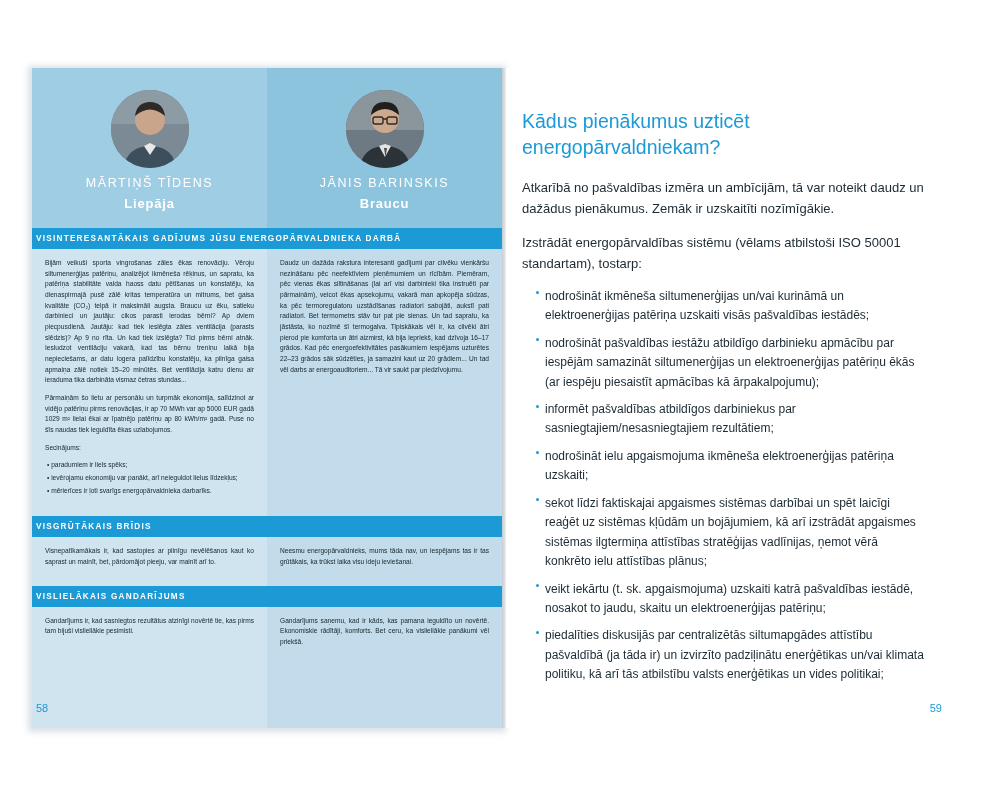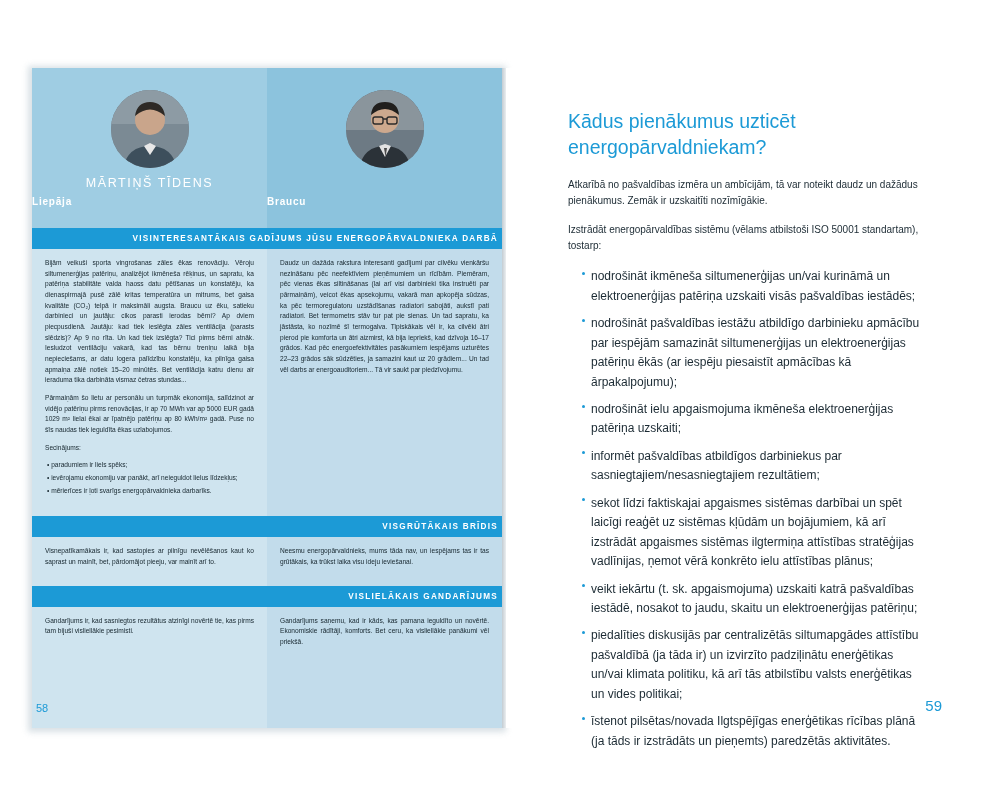--- a/index.html
+++ b/index.html
@@ -68,30 +68,30 @@
     text-align: center;
     color: #ffffff;
     font-size: 12.5px;
     letter-spacing: 1.6px;
     font-weight: normal;
   }
   .person-city {
     position: absolute;
     left: 0; right: 0;
     top: 128px;
-    text-align: left;
+    text-align: center;
     color: #ffffff;
-    font-size: 10px;
+    font-size: 13px;
     letter-spacing: .8px;
     font-weight: bold;
   }
   .section-bar {
     background: #1c9ad6;
     color: #ffffff;
-    text-align: right;
+    text-align: left;
     font-size: 8.2px;
     letter-spacing: 1.25px;
     font-weight: bold;
     padding: 6px 4px 6px;
   }
   .two-col {
     display: flex;
     background: #cfe4ef;
   }
   .two-col .col {
@@ -133,32 +133,31 @@
   
   .page-right {
     position: absolute;
     left: 506px;
     top: 68px;
     width: 462px;
     height: 660px;
     background: #ffffff;
   }
   .right-content {
-    padding: 40px 44px 0 30px;
-    margin-left: 32px;
+    padding: 40px 44px 0 16px;
   }
   .rtitle {
     color: #1c9ad6;
     font-size: 19.5px;
     line-height: 1.35;
     font-weight: normal;
     margin: 0 0 16px 0;
   }
   .rpara {
-    font-size: 10px;
+    font-size: 13px;
     line-height: 1.62;
     color: #1b2a33;
     margin: 0 0 13px 0;
   }
   .rlist {
     margin: 0;
     padding: 0 0 0 14px;
     list-style: none;
   }
   .rlist li {
@@ -177,21 +176,21 @@
     width: 3px;
     height: 3px;
     border-radius: 50%;
     background: #1c9ad6;
   }
   .page-num-right {
     position: absolute;
     right: 26px;
     bottom: 14px;
     color: #1c9ad6;
-    font-size: 15px;
+    font-size: 11px;
   }
   .spine {
     position: absolute;
     left: 502px;
     top: 68px;
     width: 6px;
     height: 660px;
     background: linear-gradient(to right, #c3ccd2, #ffffff);
   }
 </style>
@@ -228,20 +227,21 @@
               <circle cx="39" cy="29" r="14" fill="#cda98e"></circle>
               <path d="M25 25 q14 -12 28 0 q-1 -13 -14 -13 q-13 0 -14 13z" fill="#211f1d"></path>
               <rect x="27" y="27" width="10" height="7" rx="2" fill="none" stroke="#2b2b2b" stroke-width="1.4"></rect>
               <rect x="41" y="27" width="10" height="7" rx="2" fill="none" stroke="#2b2b2b" stroke-width="1.4"></rect>
               <line x1="37" y1="29" x2="41" y2="29" stroke="#2b2b2b" stroke-width="1.4"></line>
               <path d="M13 78 q5 -22 26 -22 q21 0 26 22 z" fill="#2b3238"></path>
               <path d="M33 56 l6 11 l6 -11 l-6 -2z" fill="#e3e3e3"></path>
               <path d="M38 58 l1.5 9 l1.5 -9 z" fill="#4a4a4a"></path>
             </svg>
           </div>
+          <div class="person-name">JĀNIS BARINSKIS</div>
           <div class="person-city">Braucu</div>
         </div>
       </div>
 
       <div class="section-bar">VISINTERESANTĀKAIS GADĪJUMS JŪSU ENERGOPĀRVALDNIEKA DARBĀ</div>
       <div class="two-col">
         <div class="col left">
           <p>Bijām veikuši sporta vingrošanas zāles ēkas renovāciju. Vēroju siltumenerģijas patēriņu, analizējot ikmēneša rēķinus, un sapratu, ka patēriņa stabilitāte valda haoss datu pētīšanas un konstatēju, ka dienaspirmajā pusē zālē kritas temperatūra un mitrums, bet gaisa kvalitāte (CO₂) telpā ir maksimāli augsta. Braucu uz ēku, satieku darbinieci un jautāju: cikos parasti ierodas bērni? Ap dviem piecpusdienā. Jautāju: kad tiek ieslēgta zāles ventilācija (parasts slēdzis)? Ap 9 no rīta. Un kad tiek izslēgta? Tici pirms bērni atnāk. Iesludzot ventilāciju vakarā, kad tas bērnu treniņu laikā bija nepieciešams, ar datu logera palīdzību konstatēju, ka pilnīga gaisa apmaiņa zālē notiek 15–20 minūtēs. Bet ventilācija katru dienu air ieraduma tika darbināta vismaz četras stundas...</p>
           <p>Pārmaiņām šo lietu ar personālu un turpmāk ekonomija, salīdzinot ar vidējo patēriņu pirms renovācijas, ir ap 70 MWh var ap 5000 EUR gadā 1029 m² lielai ēkai ar īpatnējo patēriņu ap 80 kWh/m² gadā. Puse no šīs naudas tiek ieguldīta ēkas uzlabojumos.</p>
           <p>Secinājums:</p>
@@ -296,24 +296,23 @@
   <div class="spine"></div>
 
   <div class="page-right">
     <div class="right-content">
       <h1 class="rtitle">Kādus pienākumus uzticēt energopārvaldniekam?</h1>
       <p class="rpara">Atkarībā no pašvaldības izmēra un ambīcijām, tā var noteikt daudz un dažādus pienākumus. Zemāk ir uzskaitīti nozīmīgākie.</p>
       <p class="rpara">Izstrādāt energopārvaldības sistēmu (vēlams atbilstoši ISO 50001 standartam), tostarp:</p>
       <ul class="rlist">
         <li>nodrošināt ikmēneša siltumenerģijas un/vai kurināmā un elektroenerģijas patēriņa uzskaiti visās pašvaldības iestādēs;</li>
         <li>nodrošināt pašvaldības iestāžu atbildīgo darbinieku apmācību par iespējām samazināt siltumenerģijas un elektroenerģijas patēriņu ēkās (ar iespēju piesaistīt apmācības kā ārpakalpojumu);</li>
+        <li>informēt pašvaldības atbildīgos darbiniekus par sasniegtajiem/nesasniegtajiem rezultātiem;</li>
         <li>nodrošināt ielu apgaismojuma ikmēneša elektroenerģijas patēriņa uzskaiti;</li>
-        <li>informēt pašvaldības atbildīgos darbiniekus par sasniegtajiem/nesasniegtajiem rezultātiem;</li>
         <li>sekot līdzi faktiskajai apgaismes sistēmas darbībai un spēt laicīgi reaģēt uz sistēmas kļūdām un bojājumiem, kā arī izstrādāt apgaismes sistēmas ilgtermiņa attīstības stratēģijas vadlīnijas, ņemot vērā konkrēto ielu attīstības plānus;</li>
         <li>veikt iekārtu (t. sk. apgaismojuma) uzskaiti katrā pašvaldības iestādē, nosakot to jaudu, skaitu un elektroenerģijas patēriņu;</li>
         <li>piedalīties diskusijās par centralizētās siltumapgādes attīstību pašvaldībā (ja tāda ir) un izvirzīto padziļinātu enerģētikas un/vai klimata politiku, kā arī tās atbilstību valsts enerģētikas un vides politikai;</li>
-        <li>īstenot pilsētas/novada Ilgtspējīgas enerģētikas rīcības plānā (ja tāds ir izstrādāts un pieņemts) paredzētās aktivitātes.</li>
       </ul>
     </div>
     <div class="page-num-right">59</div>
   </div>
 
 </div>
 
 </body></html>

